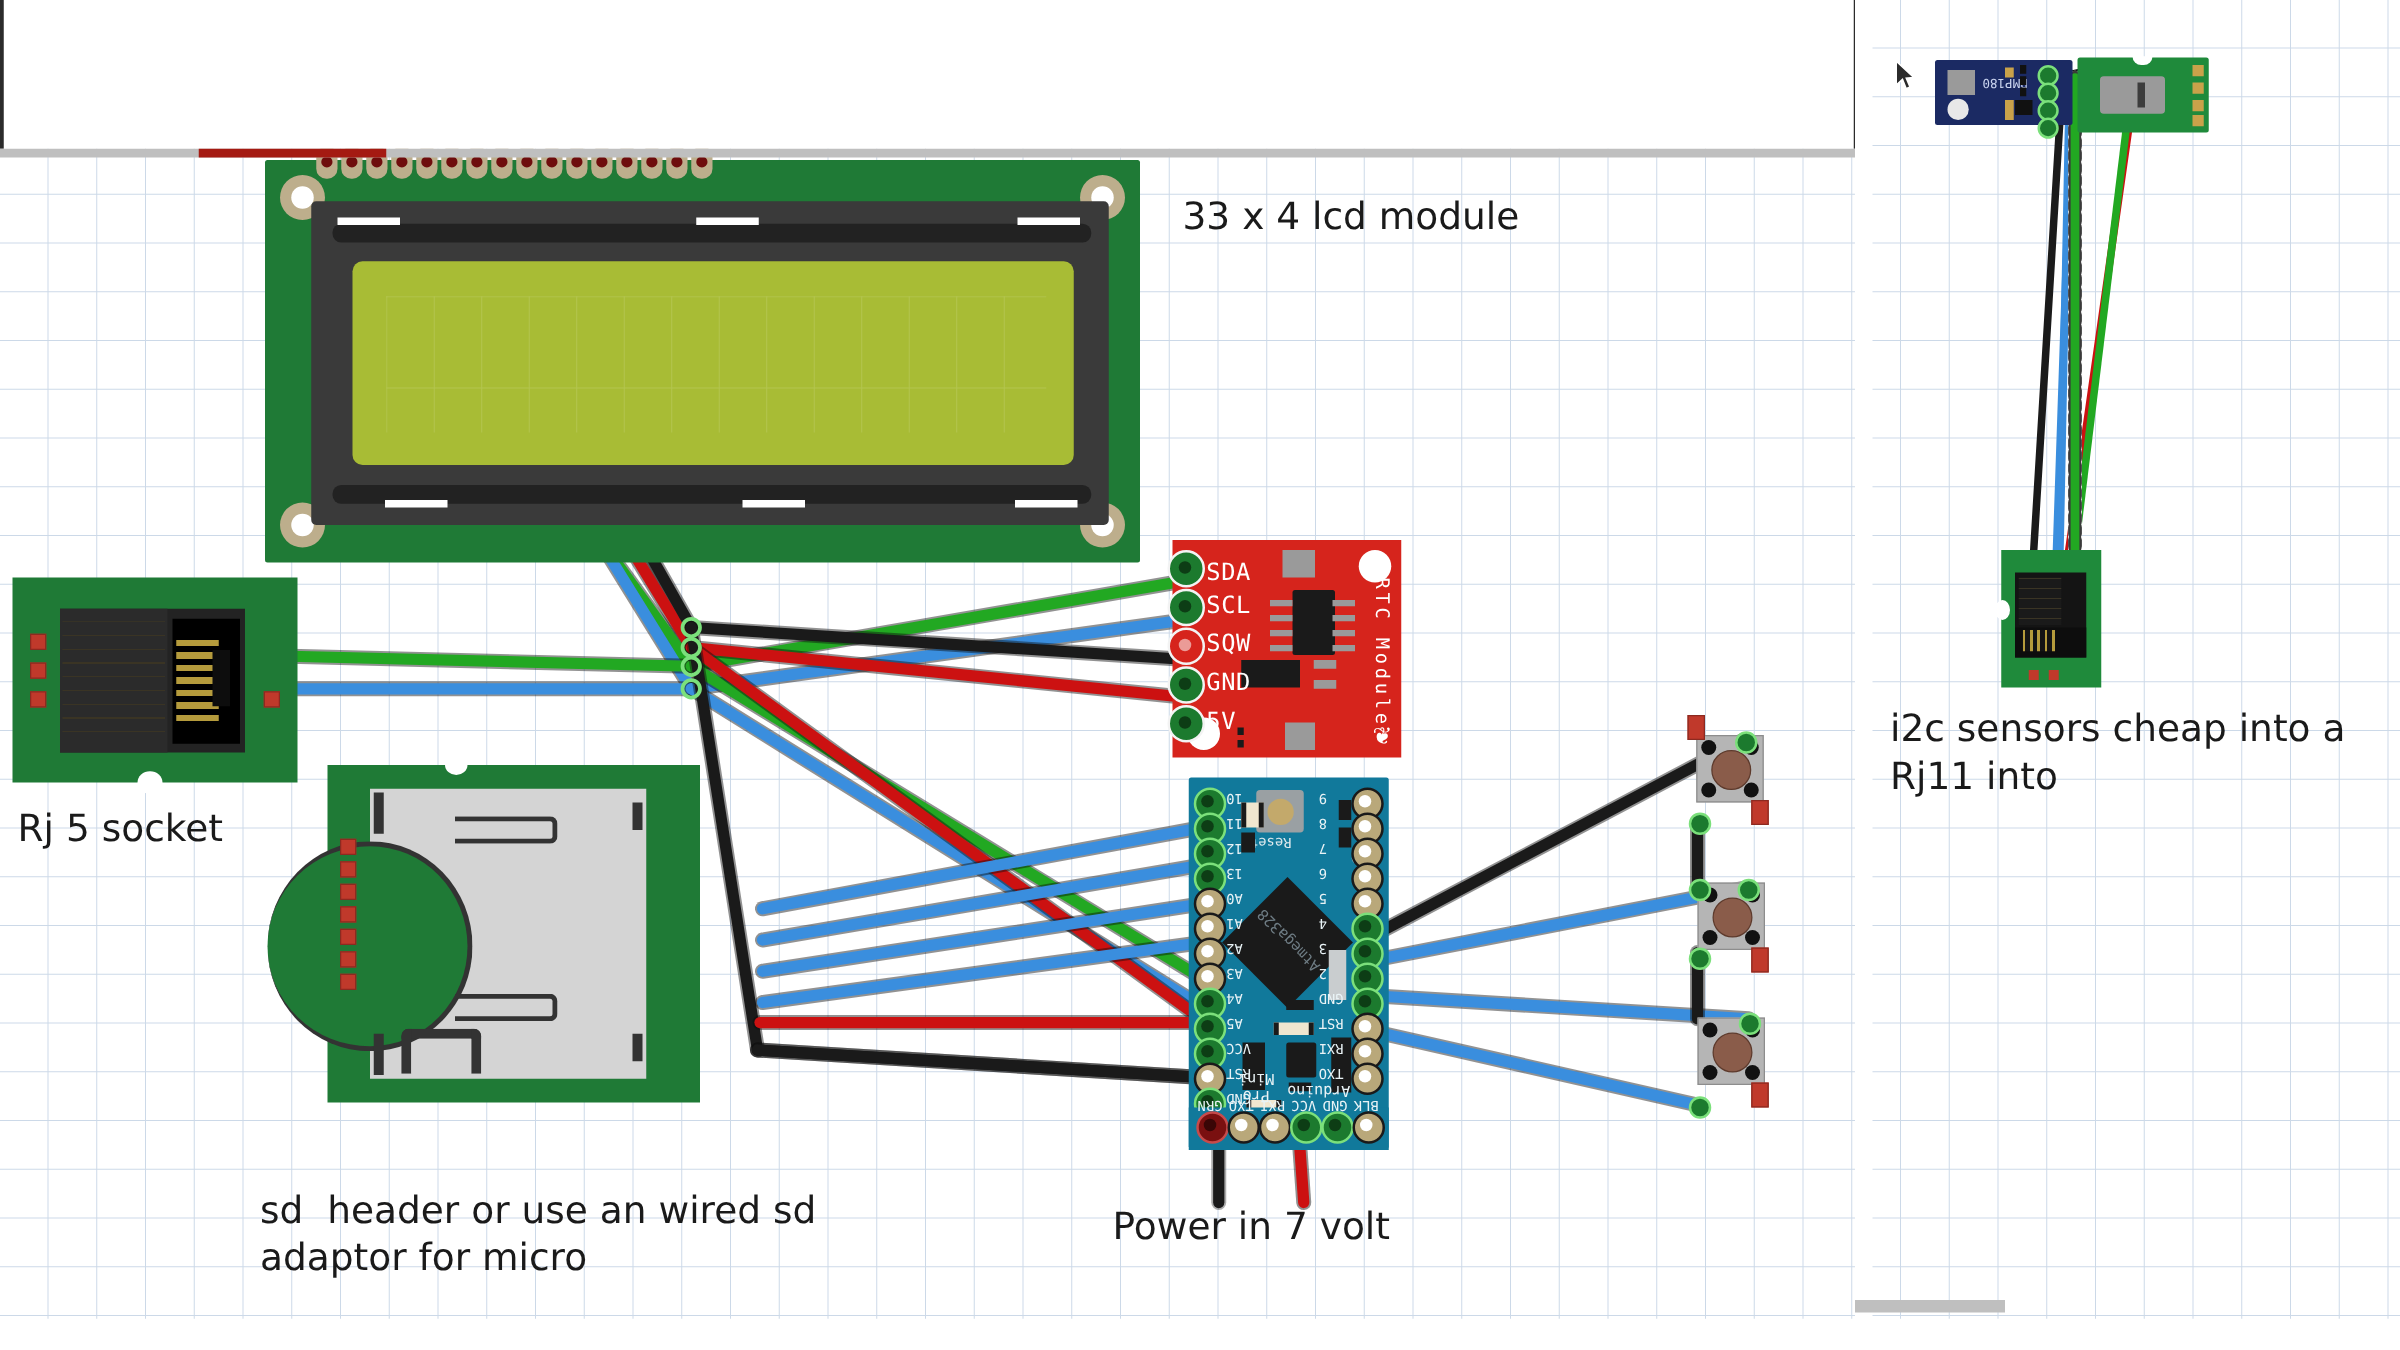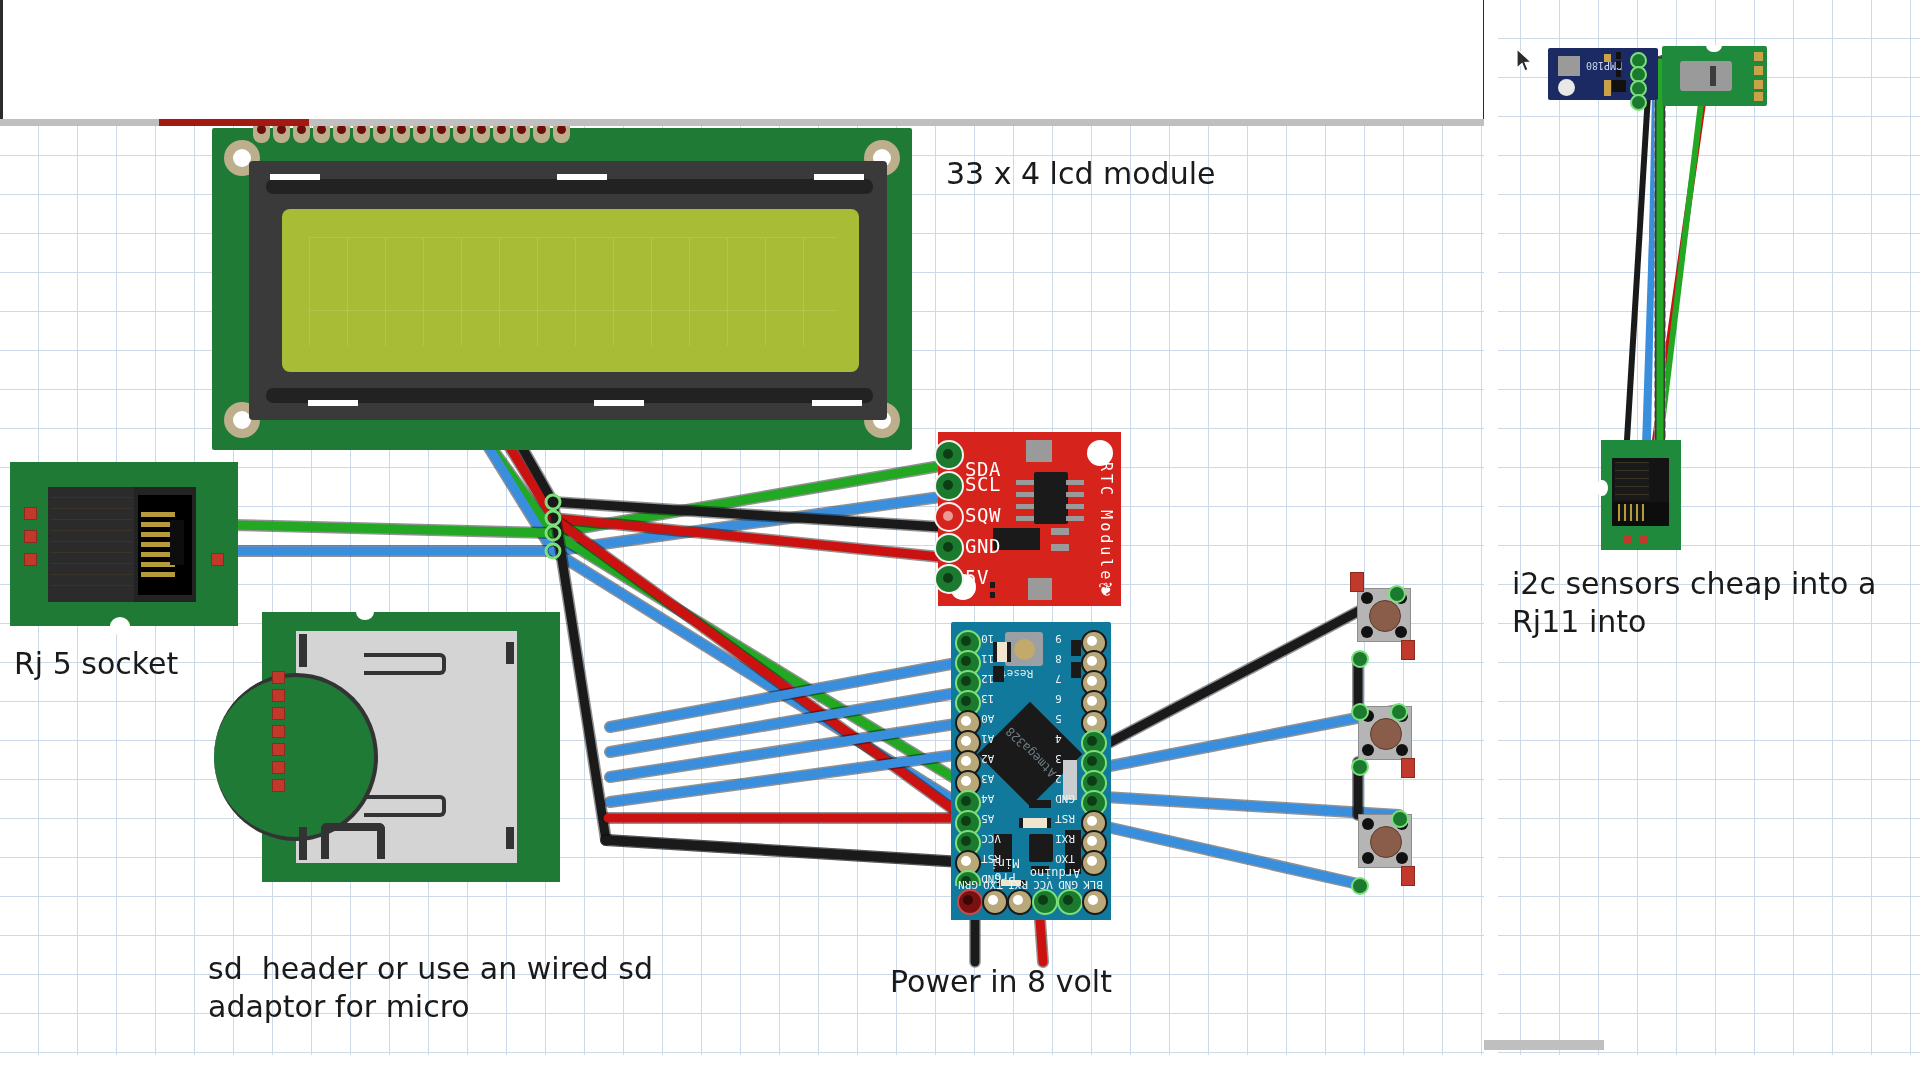--- a/index.html
+++ b/index.html
@@ -472,21 +472,21 @@
   <div class="rtc-blk" style="left:52px;bottom:8px;width:5px;height:6px"></div>
   <div class="rtc-blk" style="left:52px;bottom:18px;width:5px;height:6px"></div>
   <div class="rtc-hole" style="right:8px;top:8px"></div>
   <div class="rtc-hole" style="left:12px;bottom:6px"></div>
   <div class="rtc-name">RTC Module</div>
   <div class="rtc-logo">❦</div>
   <div id="rtc-pins">
       <div class="rtc-pin" style="top: 8px;">
         <i></i>
       </div>
-      <div class="rtc-lbl" style="top: 24px; text-align: right;">SDA</div>
+      <div class="rtc-lbl" style="top: 13px; text-align: right;">SDA</div>
       <div class="rtc-pin" style="top: 39px;">
         <i></i>
       </div>
       <div class="rtc-lbl" style="top: 39px;">SCL</div>
       <div class="rtc-pin sqw" style="top: 70px;">
         <i></i>
       </div>
       <div class="rtc-lbl" style="top: 70px;">SQW</div>
       <div class="rtc-pin" style="top: 101px;">
         <i></i>
@@ -745,19 +745,19 @@
 <div id="panel-divider"></div>
 <div id="panel-divider-red"></div>
 <div id="right-white-strip"></div>
 <div id="right-white-strip2"></div>
 <div id="left-bottom-strip"></div>
 
 <div class="label" style="left:946px;top:155px">33 x 4 lcd module</div>
 <div class="label" style="left:14px;top:645px">Rj 5 socket</div>
 <div class="label" style="left:208px;top:950px">sd  header or use an wired sd</div>
 <div class="label" style="left:208px;top:988px">adaptor for micro</div>
-<div class="label" style="left:890px;top:963px">Power in 8 volt</div>
+<div class="label" style="left:890px;top:963px">Power in 7 volt</div>
 <div class="label" style="left:1512px;top:565px">i2c sensors cheap into a</div>
 <div class="label" style="left:1512px;top:603px">Rj11 into</div>
 
 <svg id="cursor" viewBox="0 0 18 26">
   <path d="M1,1 L1,20 L6,15.5 L9,23 L12,21.5 L9,14.5 L15,14 Z" fill="#2b2b2b" stroke="#ffffff" stroke-width="1.2"></path>
 </svg>
 
 </body></html>

